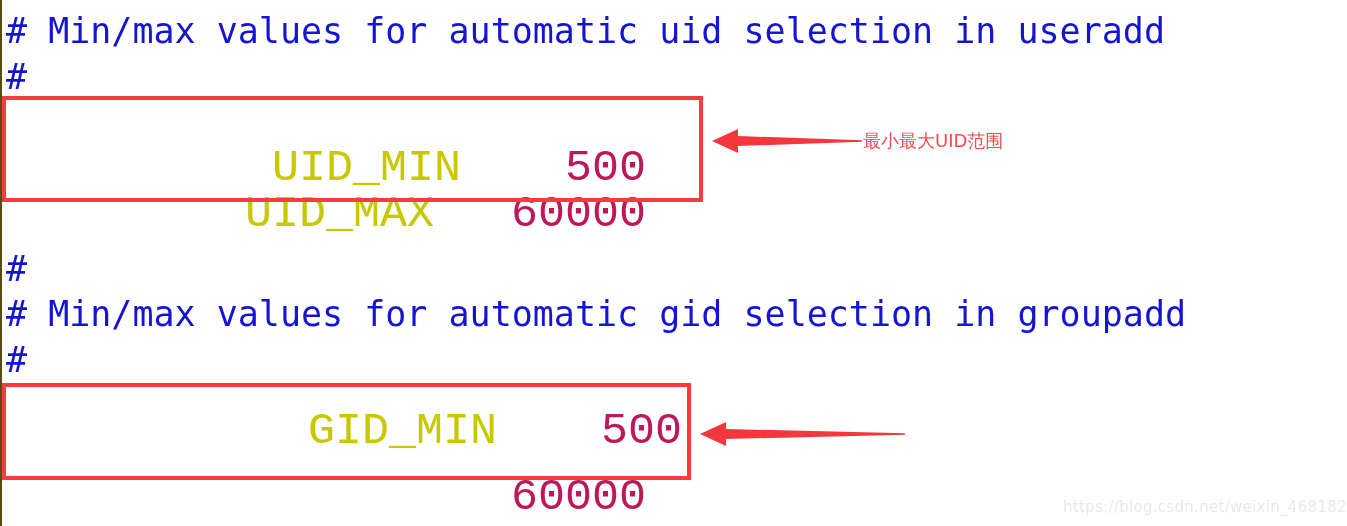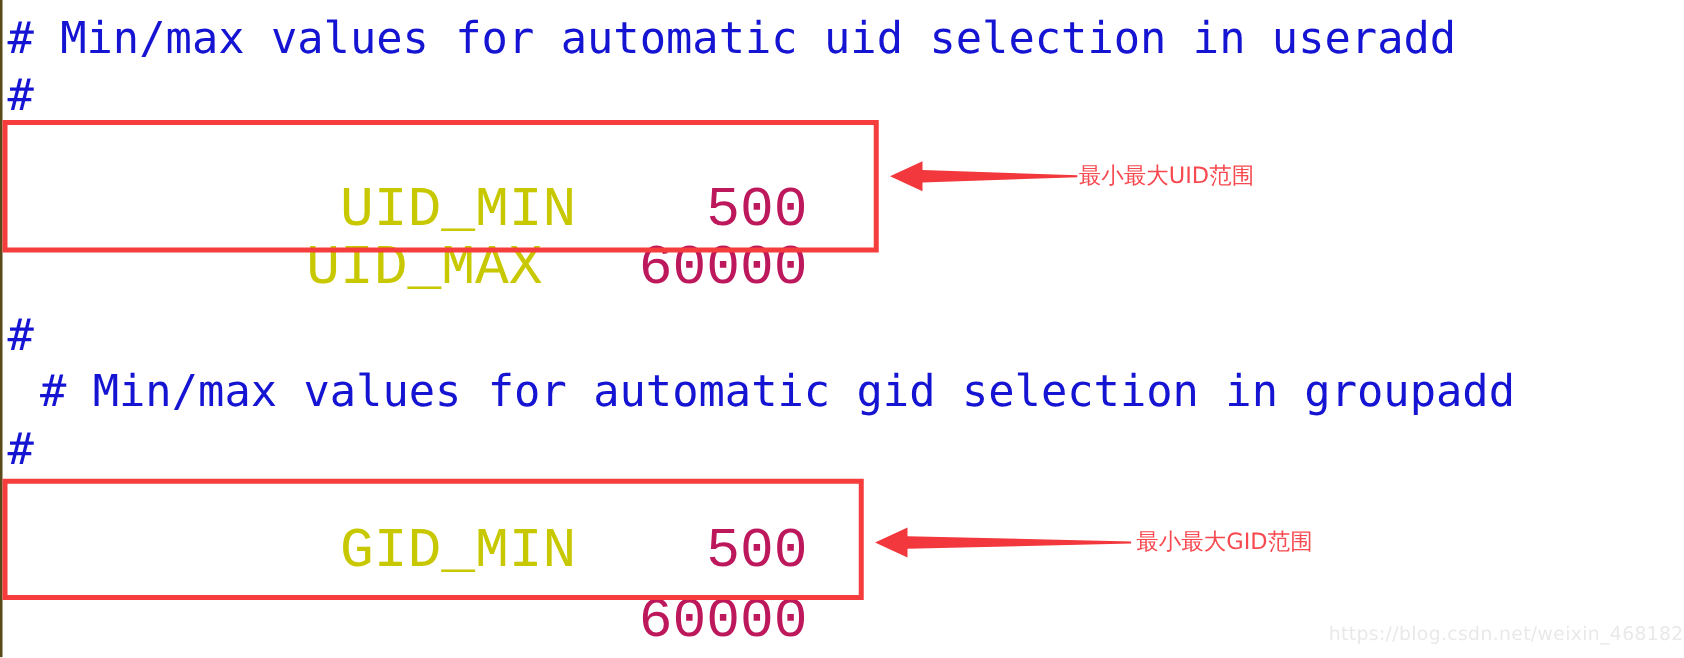--- a/index.html
+++ b/index.html
@@ -124,25 +124,25 @@
     </div>
 
     <div class="kv-line" style="top:146px;">
       <span class="kv-key">UID_MAX</span><span class="kv-val">60000</span>
     </div>
 
     <div class="code-line comment" style="top:200px;"></div>
 
     <div class="code-line comment" style="top:246px;">#</div>
 
-    <div class="code-line comment" style="top:291px;margin-left:26px;"># Min/max values for automatic gid selection in groupadd</div>
+    <div class="code-line comment" style="top:291px;"># Min/max values for automatic gid selection in groupadd</div>
 
     <div class="code-line comment" style="top:337px;">#</div>
 
-    <div class="kv-line" style="top:373px;">
+    <div class="kv-line" style="top:363px;margin-left:36px;">
       <span class="kv-key">GID_MIN</span><span class="kv-val">500</span>
     </div>
 
     <div class="kv-line" style="top:429px;">
       <span class="kv-val">60000</span>
     </div>
 
   </div>
 
   <div class="hl-box" style="left:2px; top:96px; width:701px; height:106px;"></div>
@@ -152,17 +152,16 @@
   <svg class="anno-arrow" style="left:712px; top:128px;" width="150" height="26" viewBox="0 0 150 26">
     <polygon points="0,13 26,1 26,8 150,12.2 150,13.8 26,18 26,25" fill="#f2383c"></polygon>
   </svg>
 
   <svg class="anno-arrow" style="left:700px; top:421px;" width="205" height="26" viewBox="0 0 205 26">
     <polygon points="0,13 26,1 26,8 205,12.2 205,13.8 26,18 26,25" fill="#f2383c"></polygon>
   </svg>
 
   <div class="anno-label" style="left:863px; top:124px;">最小最大UID范围</div>
 
-  <div class="anno-label" style="left:909px; top:417px;">最小最大GID范围</div>
 
   <div class="watermark" style="left:1063px; top:498px;">https://blog.csdn.net/weixin_46818279</div>
 
 </div>
 
 </body></html>

